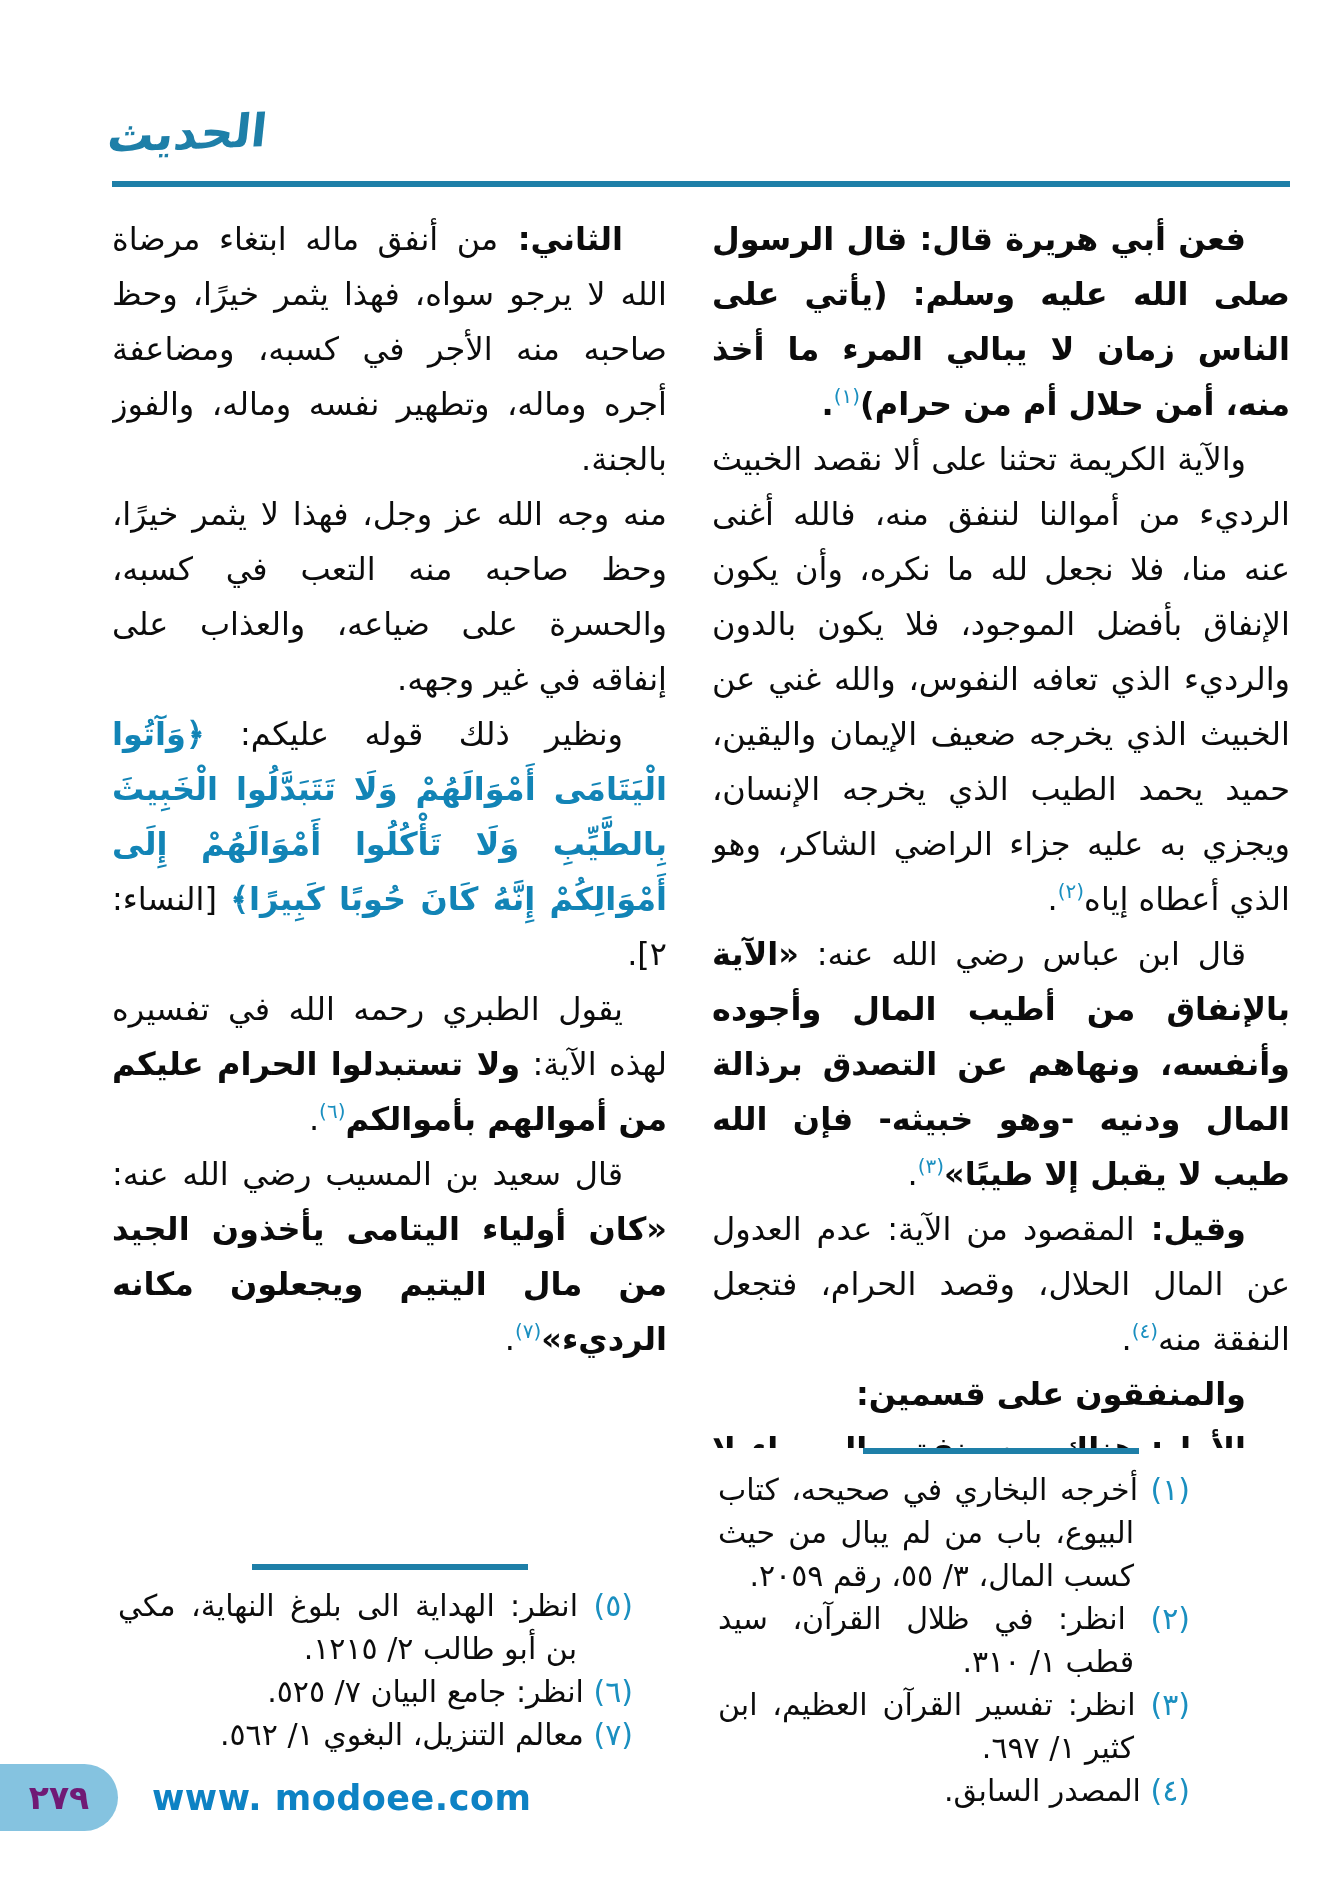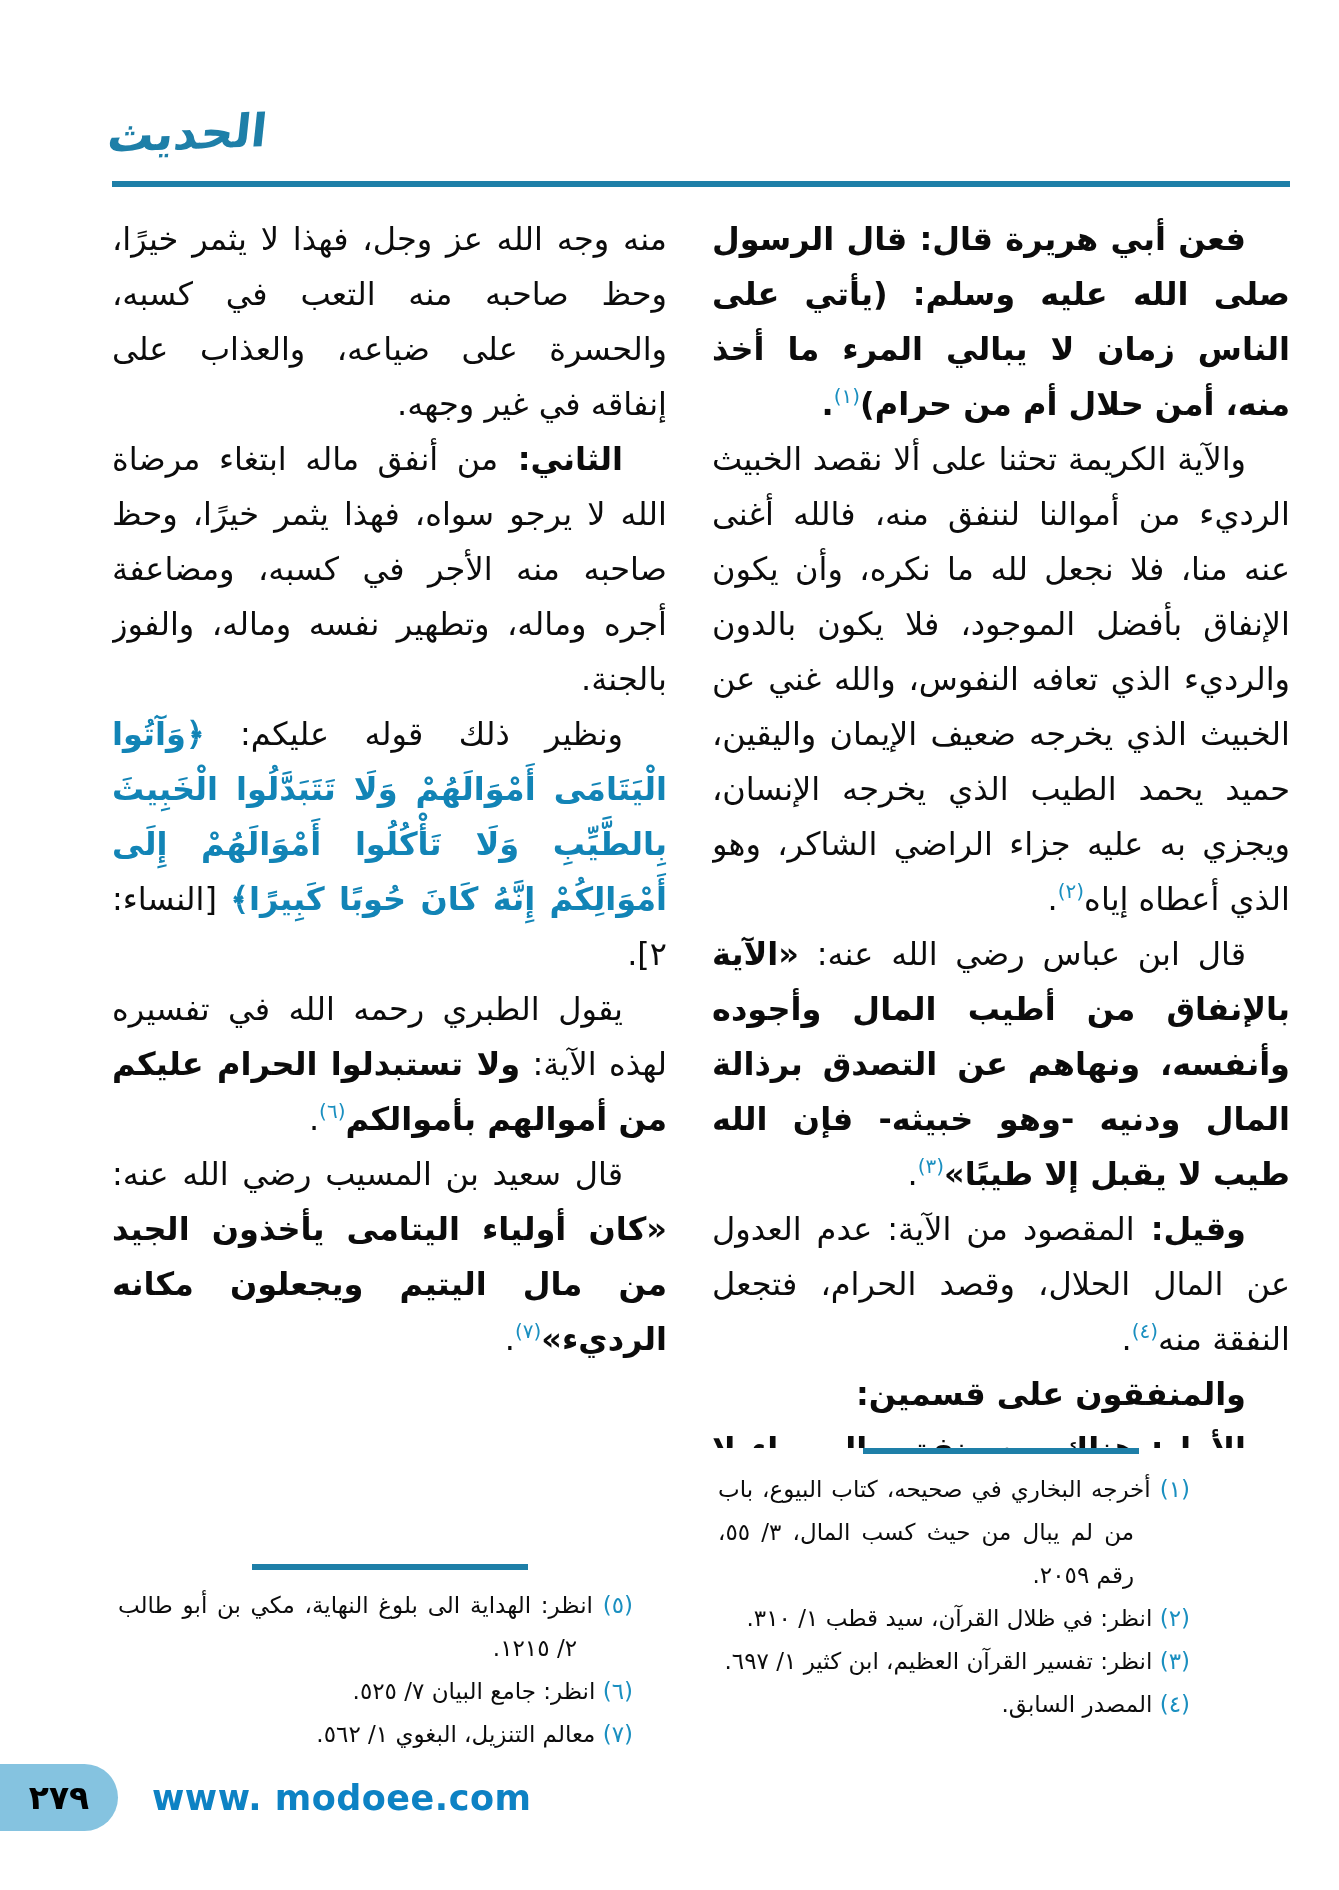--- a/index.html
+++ b/index.html
@@ -52,40 +52,40 @@
     font-weight:normal;
     vertical-align:super;
   }
   
   .fn-divider{
     width:276px;height:6px;background:var(--accent);
     margin:0 auto;
   }
   .footnotes{
     margin-top:14px;
-    font-size:23px;line-height:43px;
+    font-size:30px;line-height:43px;
     text-align:justify;
   }
   .col-right .footnotes{margin-right:100px;margin-left:6px;}
   .col-left  .footnotes{margin-right:34px;margin-left:6px;}
   .footnote{
     margin:0;
     padding-right:56px;text-indent:-56px;
   }
   .fn-marker{color:var(--marker);}
   
   .page-tab{
     position:absolute;left:0;top:1764px;
     width:118px;height:67px;
     background:var(--tab-bg);
     border-radius:0 36px 36px 0;
     display:flex;align-items:center;justify-content:center;
   }
   .page-tab span{
-    color:#000000;font-size:33px;font-weight:bold;text-align:center;
+    color:#701a75;font-size:33px;font-weight:bold;text-align:center;
   }
   .site-url{
     position:absolute;left:152px;top:1778px;
     direction:ltr;
     color:var(--url);
     font-size:35px;font-weight:bold;
     letter-spacing:0.5px;
   }
 </style>
 </head>
@@ -109,22 +109,22 @@
     <div class="footnotes">
       <p class="footnote"><span class="fn-marker">(١)</span> <span>أخرجه البخاري في صحيحه، كتاب البيوع، باب من لم يبال من حيث كسب المال، ٣/ ٥٥، رقم ٢٠٥٩.</span></p>
       <p class="footnote"><span class="fn-marker">(٢)</span> <span>انظر: في ظلال القرآن، سيد قطب ١/ ٣١٠.</span></p>
       <p class="footnote"><span class="fn-marker">(٣)</span> <span>انظر: تفسير القرآن العظيم، ابن كثير ١/ ٦٩٧.</span></p>
       <p class="footnote"><span class="fn-marker">(٤)</span> <span>المصدر السابق.</span></p>
     </div>
   </section>
 
   <section class="col col-left">
     <div class="body-text">
+      <p class="para"><span class="s-b">الثاني: </span><span class="s-n">من أنفق ماله ابتغاء مرضاة الله لا يرجو سواه، فهذا يثمر خيرًا، وحظ صاحبه منه الأجر في كسبه، ومضاعفة أجره وماله، وتطهير نفسه وماله، والفوز بالجنة.</span></p>
       <p class="para no-indent"><span class="s-n">منه وجه الله عز وجل، فهذا لا يثمر خيرًا، وحظ صاحبه منه التعب في كسبه، والحسرة على ضياعه، والعذاب على إنفاقه في غير وجهه.</span></p>
-      <p class="para"><span class="s-b">الثاني: </span><span class="s-n">من أنفق ماله ابتغاء مرضاة الله لا يرجو سواه، فهذا يثمر خيرًا، وحظ صاحبه منه الأجر في كسبه، ومضاعفة أجره وماله، وتطهير نفسه وماله، والفوز بالجنة.</span></p>
       <p class="para"><span class="s-n">ونظير ذلك قوله عليكم: </span><span class="s-v">﴿وَآتُوا الْيَتَامَى أَمْوَالَهُمْ وَلَا تَتَبَدَّلُوا الْخَبِيثَ بِالطَّيِّبِ وَلَا تَأْكُلُوا أَمْوَالَهُمْ إِلَى أَمْوَالِكُمْ إِنَّهُ كَانَ حُوبًا كَبِيرًا﴾</span><span class="s-n"> [النساء: ٢].</span></p>
       <p class="para"><span class="s-n">يقول الطبري رحمه الله في تفسيره لهذه الآية: </span><span class="s-b">ولا تستبدلوا الحرام عليكم من أموالهم بأموالكم</span><sup class="s-m">(٦)</sup><span class="s-n">.</span></p>
       <p class="para"><span class="s-n">قال سعيد بن المسيب رضي الله عنه: </span><span class="s-b">«كان أولياء اليتامى يأخذون الجيد من مال اليتيم ويجعلون مكانه الرديء»</span><sup class="s-m">(٧)</sup><span class="s-n">.</span></p>
 
     </div>
     <div class="fn-divider"></div>
     <div class="footnotes">
       <p class="footnote"><span class="fn-marker">(٥)</span> <span>انظر: الهداية الى بلوغ النهاية، مكي بن أبو طالب ٢/ ١٢١٥.</span></p>
       <p class="footnote"><span class="fn-marker">(٦)</span> <span>انظر: جامع البيان ٧/ ٥٢٥.</span></p>
       <p class="footnote"><span class="fn-marker">(٧)</span> <span>معالم التنزيل، البغوي ١/ ٥٦٢.</span></p>

